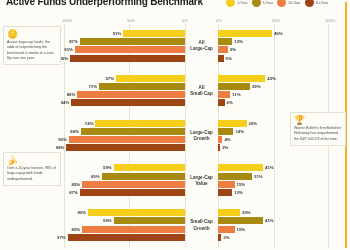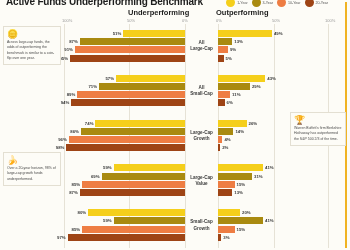--- a/index.html
+++ b/index.html
@@ -95,22 +95,20 @@
         <span class="lg-dot" style="background:#ee7d43"></span>
         <span class="lg-txt">10-Year</span>
       </div>
       <div class="lg-item">
         <span class="lg-dot" style="background:#9e4415"></span>
         <span class="lg-txt">20-Year</span>
       </div>
     </div>
 
   <div class="hdr">
-    <span class="hdr-lbl hdr-left">Underperforming</span>
-    <span class="hdr-lbl hdr-right">Outperforming</span>
     <span class="tick" style="left:62px">100%</span>
     <span class="tick" style="left:127px">50%</span>
     <span class="tick" style="left:182px">0%</span>
     <span class="tick" style="left:216px">0%</span>
     <span class="tick" style="left:272px">50%</span>
     <span class="tick" style="left:325px">100%</span>
   </div>
 
   <div class="plot" id="plot-host">
     <div class="gridline" style="left:64px"></div>

